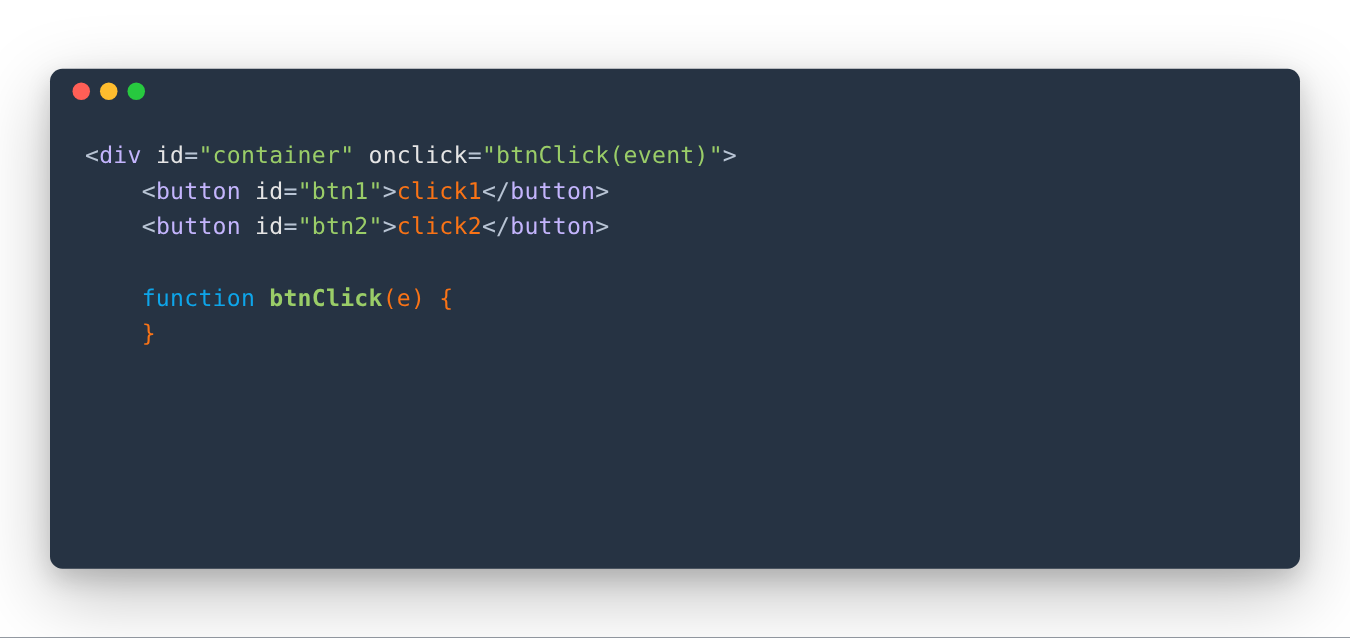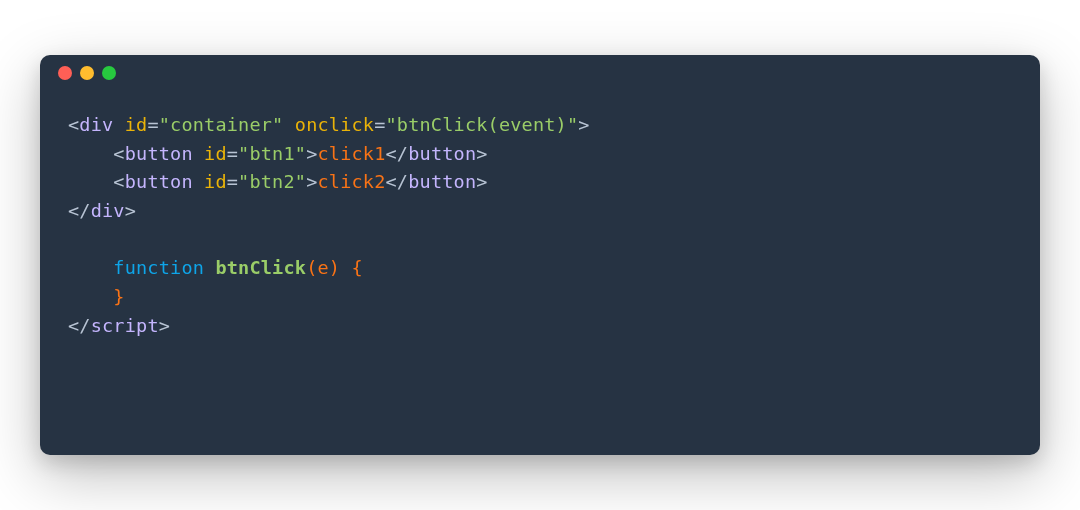--- a/index.html
+++ b/index.html
@@ -42,40 +42,38 @@
     .code-area {
       padding: 20px 28px;
       font-size: 18.5px;
       line-height: 1.55;
       letter-spacing: 0.2px;
     }
     .line {
       white-space: pre;
     }
     .c-tag { color: #c4b5fd; }
-    .c-attr { color: #eab308; }
+    .c-attr { color: #e5e5e5; }
     .c-str { color: #9acd68; }
     .c-punc { color: #b8c4d4; }
     .c-text { color: #f97316; }
     .c-key { color: #0ea5e9; margin-top: 36px; }
     .c-fn { color: #9acd68; font-weight: bold; }
     .blank { height: 1.55em; }
   </style>
 </head>
 <body>
 
 <div class="window">
   <div class="titlebar">
     <div class="dot red"></div>
     <div class="dot yellow"></div>
     <div class="dot green"></div>
   </div>
   <div class="code-area">
     <div class="line"><span class="c-punc">&lt;</span><span class="c-tag">div</span><span> </span><span class="c-attr">id</span><span class="c-punc">=</span><span class="c-str">"container"</span><span> </span><span class="c-attr">onclick</span><span class="c-punc">=</span><span class="c-str">"btnClick(event)"</span><span class="c-punc">&gt;</span></div>
     <div class="line"><span>    </span><span class="c-punc">&lt;</span><span class="c-tag">button</span><span> </span><span class="c-attr">id</span><span class="c-punc">=</span><span class="c-str">"btn1"</span><span class="c-punc">&gt;</span><span class="c-text">click1</span><span class="c-punc">&lt;/</span><span class="c-tag">button</span><span class="c-punc">&gt;</span></div>
     <div class="line"><span>    </span><span class="c-punc">&lt;</span><span class="c-tag">button</span><span> </span><span class="c-attr">id</span><span class="c-punc">=</span><span class="c-str">"btn2"</span><span class="c-punc">&gt;</span><span class="c-text">click2</span><span class="c-punc">&lt;/</span><span class="c-tag">button</span><span class="c-punc">&gt;</span></div>
-    <div class="line"><span class="c-punc">&lt;/</span><span class="c-tag">div</span><span class="c-punc">&gt;</span></div>
     <div class="blank"></div>
     <div class="line"><span>    </span><span class="c-key">function</span><span> </span><span class="c-fn">btnClick</span><span class="c-text">(e) {</span></div>
     <div class="line"><span>    </span><span class="c-text">}</span></div>
-    <div class="line"><span class="c-punc">&lt;/</span><span class="c-tag">script</span><span class="c-punc">&gt;</span></div>
   </div>
 </div>
 
 </body></html>

